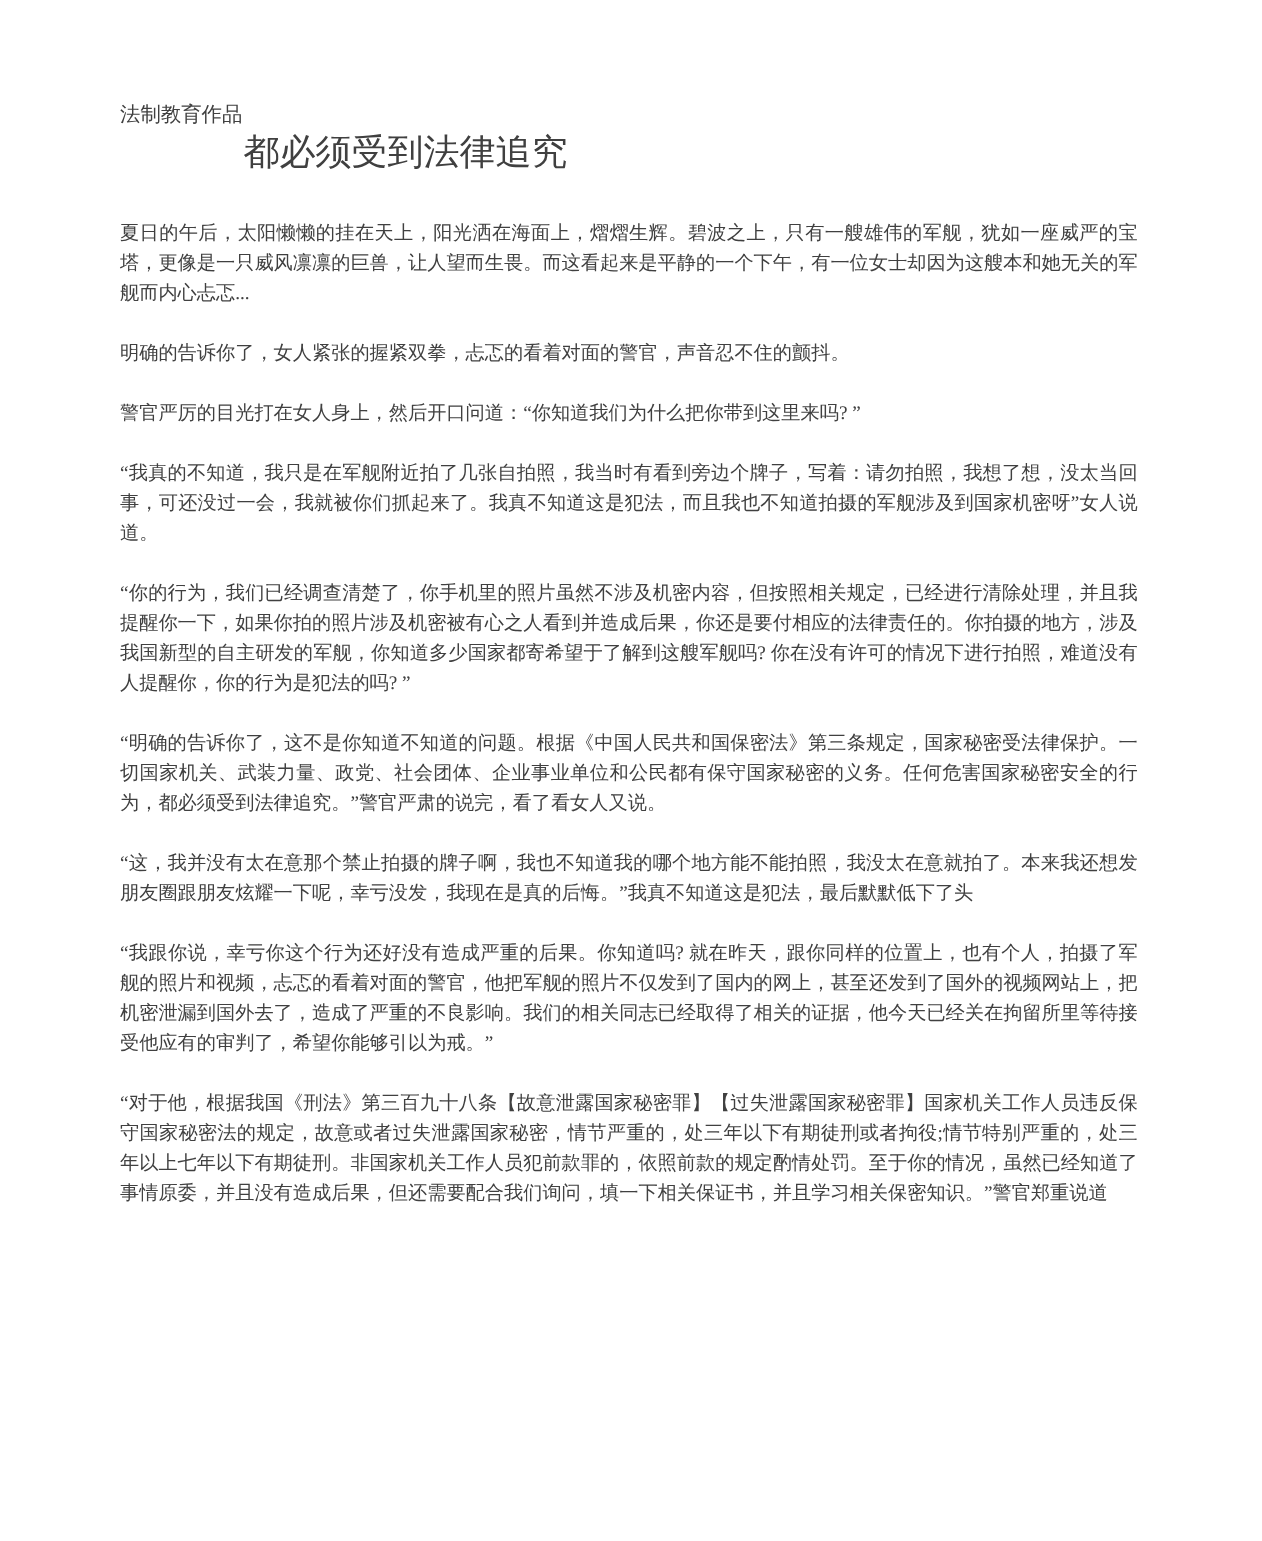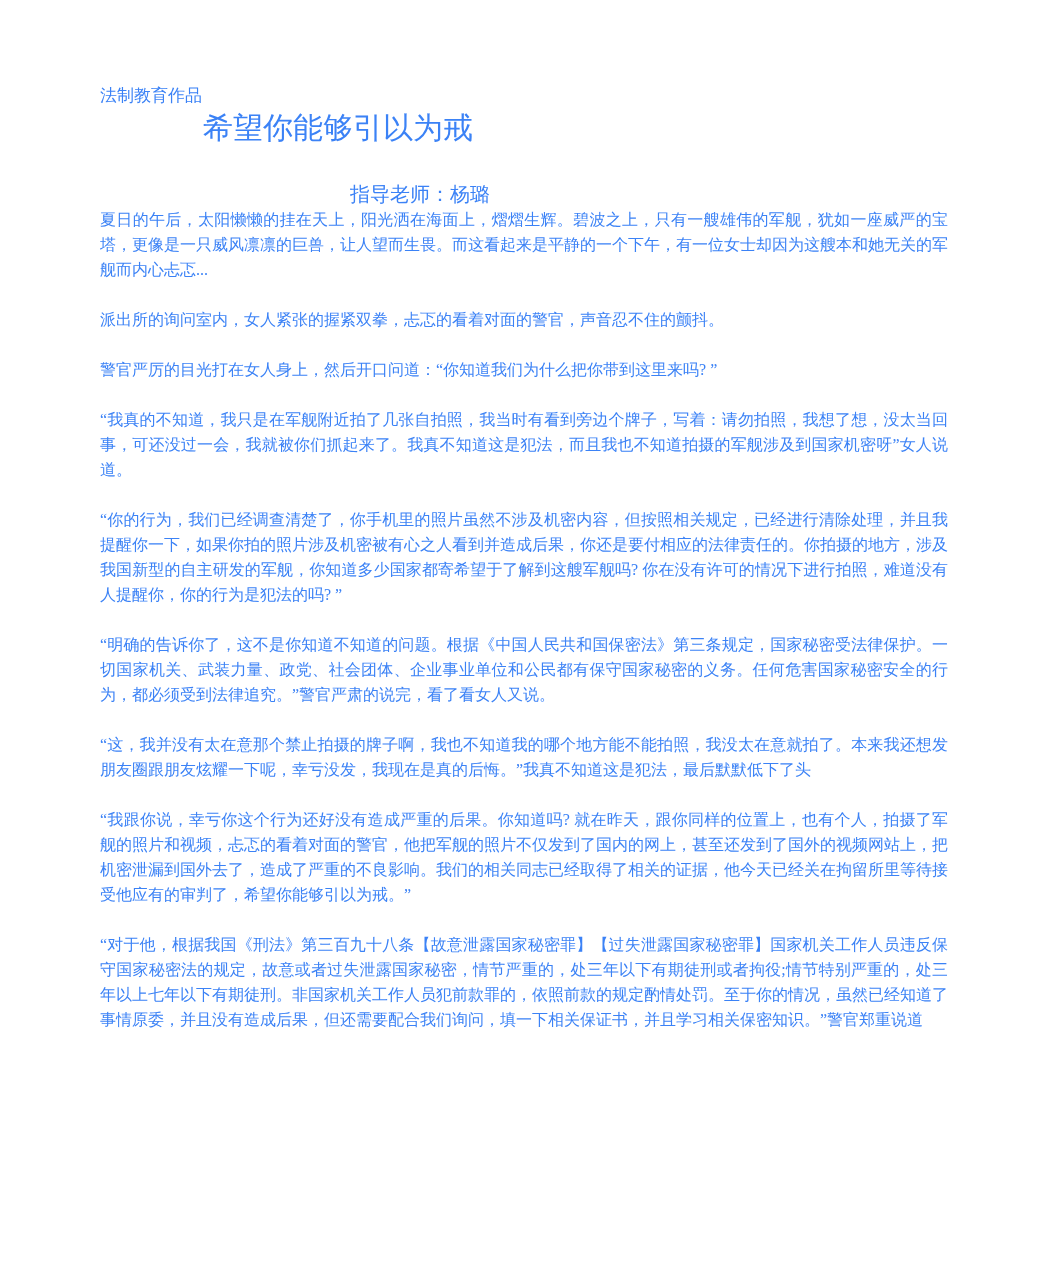--- a/index.html
+++ b/index.html
@@ -5,21 +5,21 @@
   html, body {
     margin: 0;
     padding: 0;
     background: #ffffff;
   }
   .page {
     position: relative;
     width: 1052px;
     height: 1028px;
     background: #ffffff;
-    color: #3b82f6;
+    color: #404040;
     font-family: "Liberation Serif", "DejaVu Serif", serif;
     box-sizing: border-box;
     padding: 86px 104px 0 100px;
     overflow: hidden;
   }
   .category-label {
     margin: 0;
     font-size: 17px;
     line-height: 20px;
     white-space: nowrap;
@@ -53,29 +53,28 @@
   }
   .para.first {
     margin-top: 0;
   }
 </style>
 </head>
 <body>
 
 <div class="page">
   <p class="category-label">法制教育作品</p>
-  <h1 class="doc-title">希望你能够引以为戒</h1>
+  <h1 class="doc-title">都必须受到法律追究</h1>
 
   <div class="credits">
-    <p class="credit-line">指导老师：杨璐</p>
   </div>
 
   <div class="body-text">
     <p class="para first">夏日的午后，太阳懒懒的挂在天上，阳光洒在海面上，熠熠生辉。碧波之上，只有一艘雄伟的军舰，犹如一座威严的宝塔，更像是一只威风凛凛的巨兽，让人望而生畏。而这看起来是平静的一个下午，有一位女士却因为这艘本和她无关的军舰而内心忐忑...</p>
-    <p class="para">派出所的询问室内，女人紧张的握紧双拳，忐忑的看着对面的警官，声音忍不住的颤抖。</p>
+    <p class="para">明确的告诉你了，女人紧张的握紧双拳，忐忑的看着对面的警官，声音忍不住的颤抖。</p>
     <p class="para">警官严厉的目光打在女人身上，然后开口问道：“你知道我们为什么把你带到这里来吗? ”</p>
     <p class="para">“我真的不知道，我只是在军舰附近拍了几张自拍照，我当时有看到旁边个牌子，写着：请勿拍照，我想了想，没太当回事，可还没过一会，我就被你们抓起来了。我真不知道这是犯法，而且我也不知道拍摄的军舰涉及到国家机密呀”女人说道。</p>
     <p class="para">“你的行为，我们已经调查清楚了，你手机里的照片虽然不涉及机密内容，但按照相关规定，已经进行清除处理，并且我提醒你一下，如果你拍的照片涉及机密被有心之人看到并造成后果，你还是要付相应的法律责任的。你拍摄的地方，涉及我国新型的自主研发的军舰，你知道多少国家都寄希望于了解到这艘军舰吗? 你在没有许可的情况下进行拍照，难道没有人提醒你，你的行为是犯法的吗? ”</p>
     <p class="para">“明确的告诉你了，这不是你知道不知道的问题。根据《中国人民共和国保密法》第三条规定，国家秘密受法律保护。一切国家机关、武装力量、政党、社会团体、企业事业单位和公民都有保守国家秘密的义务。任何危害国家秘密安全的行为，都必须受到法律追究。”警官严肃的说完，看了看女人又说。</p>
     <p class="para">“这，我并没有太在意那个禁止拍摄的牌子啊，我也不知道我的哪个地方能不能拍照，我没太在意就拍了。本来我还想发朋友圈跟朋友炫耀一下呢，幸亏没发，我现在是真的后悔。”我真不知道这是犯法，最后默默低下了头</p>
     <p class="para">“我跟你说，幸亏你这个行为还好没有造成严重的后果。你知道吗? 就在昨天，跟你同样的位置上，也有个人，拍摄了军舰的照片和视频，忐忑的看着对面的警官，他把军舰的照片不仅发到了国内的网上，甚至还发到了国外的视频网站上，把机密泄漏到国外去了，造成了严重的不良影响。我们的相关同志已经取得了相关的证据，他今天已经关在拘留所里等待接受他应有的审判了，希望你能够引以为戒。”</p>
     <p class="para">“对于他，根据我国《刑法》第三百九十八条【故意泄露国家秘密罪】【过失泄露国家秘密罪】国家机关工作人员违反保守国家秘密法的规定，故意或者过失泄露国家秘密，情节严重的，处三年以下有期徒刑或者拘役;情节特别严重的，处三年以上七年以下有期徒刑。非国家机关工作人员犯前款罪的，依照前款的规定酌情处罚。至于你的情况，虽然已经知道了事情原委，并且没有造成后果，但还需要配合我们询问，填一下相关保证书，并且学习相关保密知识。”警官郑重说道</p>
   </div>
 </div>
 

